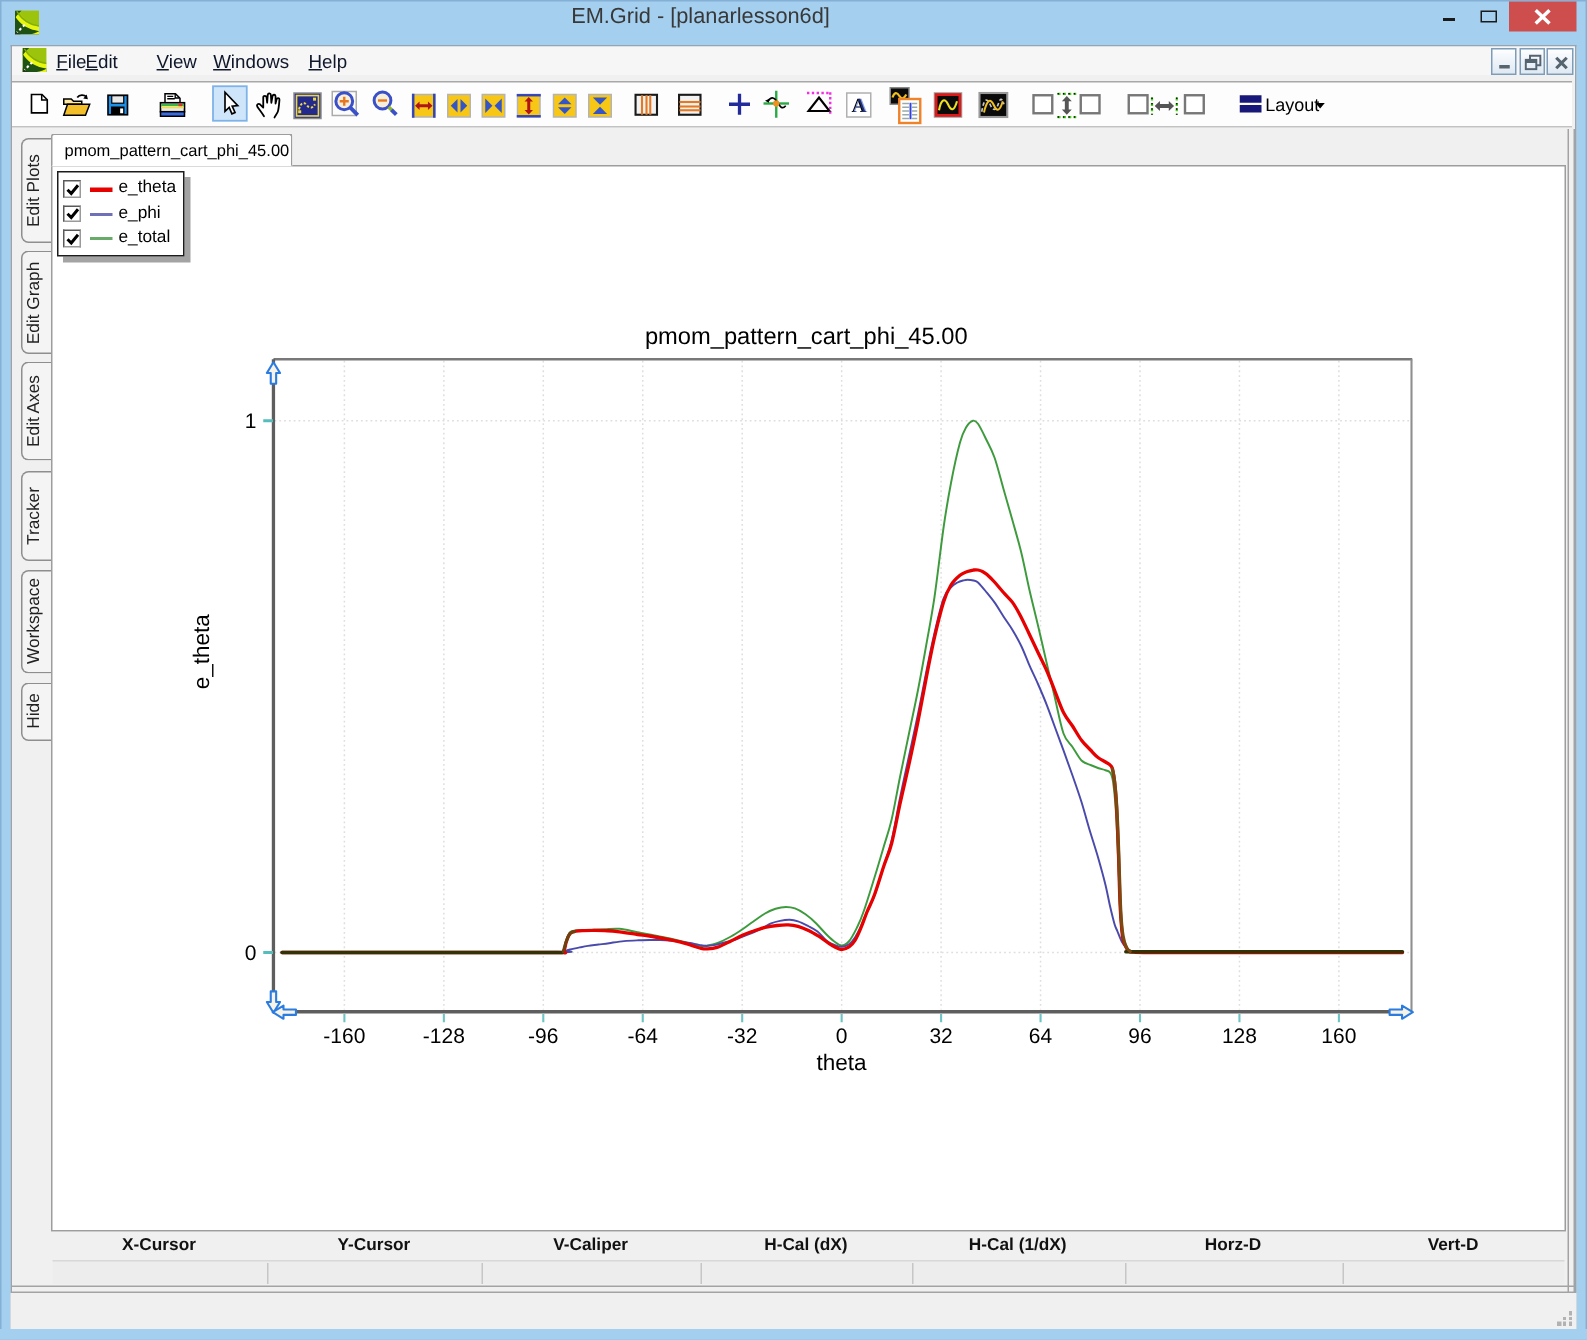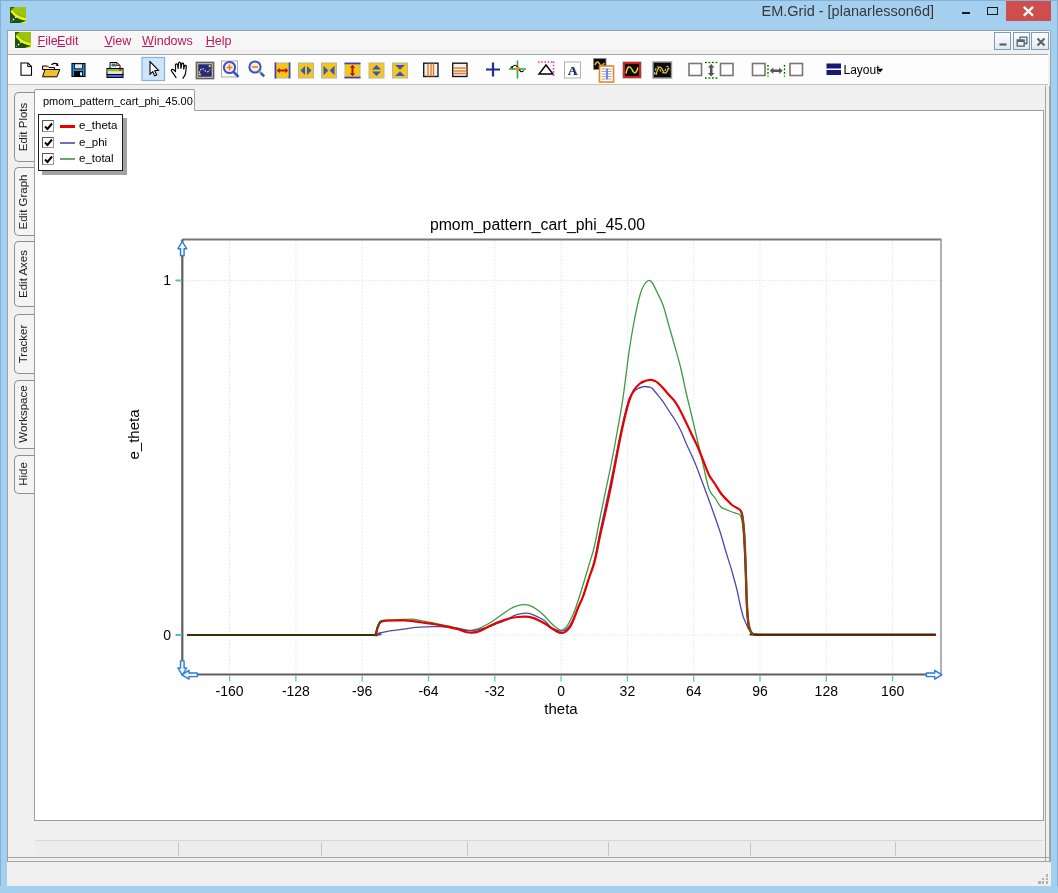--- a/index.html
+++ b/index.html
@@ -1,22 +1,22 @@
 <!DOCTYPE html>
 <html><head><meta charset="utf-8"><style>
 *{margin:0;padding:0;box-sizing:border-box}
 html,body{width:1058px;height:893px;overflow:hidden;font-family:"Liberation Sans",sans-serif;background:#a4cfee}
 #win{position:absolute;left:0;top:0;width:1058px;height:893px;background:#a4cfee;outline:1px solid #85b0d6;outline-offset:-1px}
-#titletext{position:absolute;left:0;top:2.5px;width:934px;text-align:right;font-size:14.5px;color:#383838}
+#titletext{position:absolute;left:0;top:2.5px;width:934px;text-align:center;font-size:14.5px;color:#383838}
 #tmin{position:absolute;left:961.5px;top:11.5px;width:8.5px;height:2.5px;background:#1a1a1a}
 #tmax{position:absolute;left:987px;top:7px;width:11px;height:7.5px;border:1.8px solid #1a1a1a}
 #tclose{position:absolute;left:1006px;top:1px;width:44.5px;height:20px;background:#ce4e4e}
 #mainclient{position:absolute;left:7px;top:29.5px;width:1043.5px;height:856.5px;background:#f0f0f0;border:1px solid #96a5b2;border-bottom:none}
 #menubar{position:absolute;left:8px;top:30.5px;width:1042px;height:19.5px;background:#f6f6f6}
-.mi{position:absolute;top:33.5px;font-size:12.5px;color:#be185d}
+.mi{position:absolute;top:33.5px;font-size:12.5px;color:#0f172a}
 #toolbar{position:absolute;left:8px;top:53.5px;width:1040px;height:31px;background:#fdfdfd;border-top:1px solid #a8a8a8;border-bottom:1px solid #c2c2c2}
 #client{position:absolute;left:8px;top:85.5px;width:1042px;height:775.5px;background:#f0f0f0}
 .vtab{position:absolute;left:14px;width:20px;background:#f4f4f4;border:1px solid #8e8e8e;border-right:none;border-radius:5px 0 0 5px}
 .vtab span{position:absolute;left:2px;top:50%;transform:translate(0,-50%) rotate(180deg);writing-mode:vertical-rl;font-size:11.5px;color:#222;white-space:nowrap;width:14px;text-align:center}
 #content{position:absolute;left:33.5px;top:110px;width:1010.5px;height:711px;background:#fff;border:1px solid #9d9d9d}
 #tab1{position:absolute;left:33.5px;top:89px;width:161.5px;height:22px;background:#fff;border:1px solid #9d9d9d;border-bottom:1px solid #fff;border-radius:2px 2px 0 0;font-size:11px;padding:4.5px 0 0 8.5px;color:#000}
 #legend{position:absolute;left:37.5px;top:113.5px;width:85px;height:57px;background:#fff;border:1.4px solid #1c1c1c;box-shadow:4px 4px 0 #a3a3a3}
 .lrow{position:absolute;left:3.5px;height:12px}
 .lcb{position:absolute;left:0;top:0;width:11.5px;height:11.5px;background:#fff;border:1px solid #9a9a9a;border-top:1.6px solid #5a5a5a;border-left:1.6px solid #5a5a5a}
 .lcb svg{display:block;margin-top:-0.5px}
@@ -385,20 +385,29 @@
 <div class="lrow" style="top:38.5px">
         <span class="lcb">
           <svg width="11" height="11" viewBox="0 0 11 11">
             <path d="M2,5.5 L4.5,8 L9,2.5" fill="none" stroke="#000" stroke-width="2"></path>
           </svg>
         </span>
         <span class="lline" style="border-top:2px solid #68aa68"></span>
         <span class="ltxt" style="top:-1px">e_total</span>
       </div>
 </div>
+<div id="statlabels">
+      <span class="slab" style="left:1.5px;width:140px">X-Cursor</span>
+      <span class="slab" style="left:144.75px;width:140px">Y-Cursor</span>
+      <span class="slab" style="left:289.25px;width:140px">V-Caliper</span>
+      <span class="slab" style="left:432.75px;width:140px">H-Cal (dX)</span>
+      <span class="slab" style="left:574.0px;width:140px">H-Cal (1/dX)</span>
+      <span class="slab" style="left:717.5px;width:140px">Horz-D</span>
+      <span class="slab" style="left:864.25px;width:140px">Vert-D</span>
+    </div>
 <div id="statcells">
       <div class="csep" style="left:143.5px"></div>
       <div class="csep" style="left:286.0px"></div>
       <div class="csep" style="left:432.5px"></div>
       <div class="csep" style="left:573.0px"></div>
       <div class="csep" style="left:715.0px"></div>
       <div class="csep" style="left:860.0px"></div>
     </div>
 <div id="dline1"></div>
     <div id="dline2"></div>

